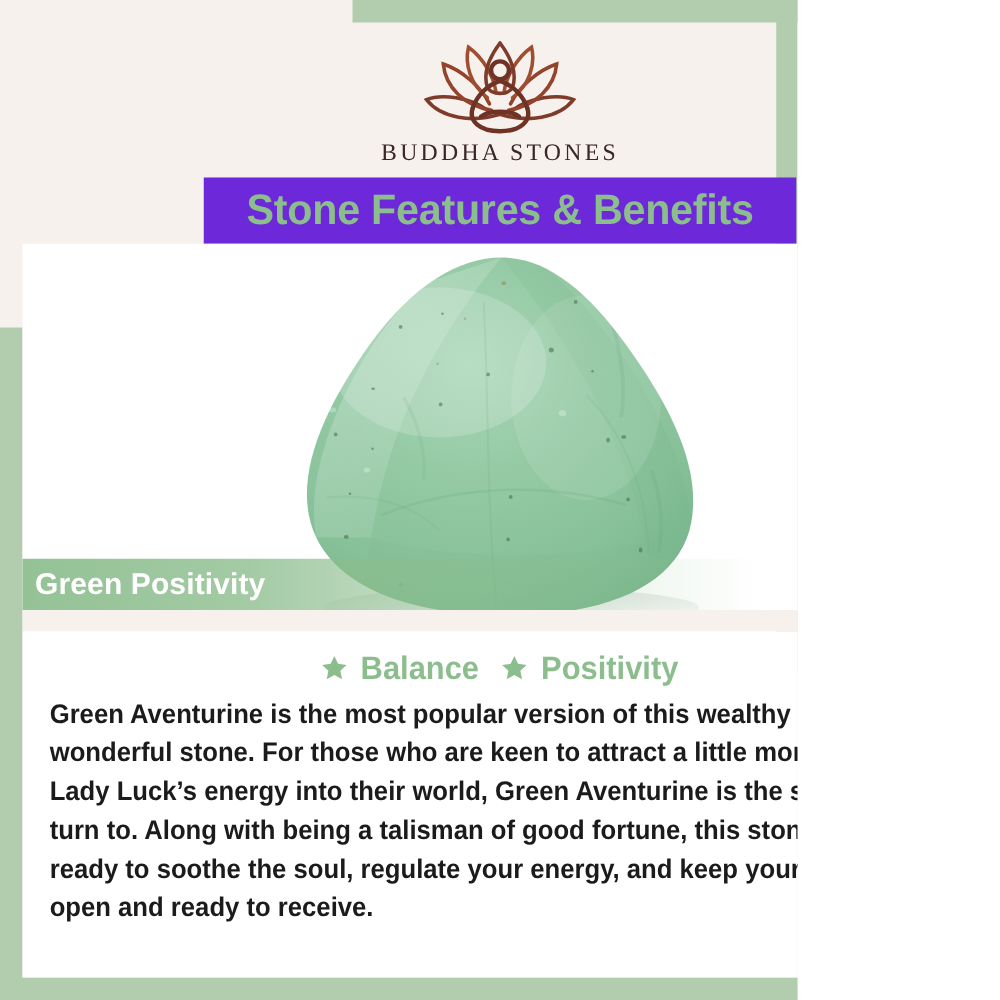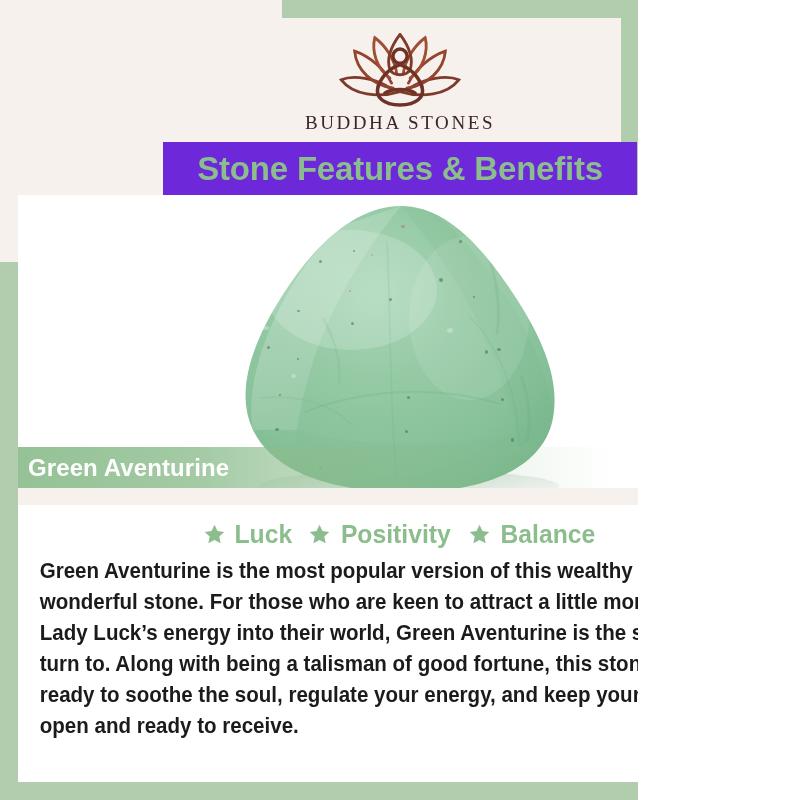--- a/index.html
+++ b/index.html
@@ -331,54 +331,46 @@
       <div class="speck" style="left:118px;top:268px;width:3px;height:3px;opacity:.4;background:#a07b4a;"></div>
       <div class="speck" style="left:170px;top:56px;width:2px;height:2px;opacity:.4;background:#a07b4a;"></div>
       <div class="speck" style="left:148px;top:92px;width:2px;height:2px;opacity:.45;background:#a07b4a;"></div>
       <div class="fleck" style="left:62px;top:128px;width:6px;height:4px;"></div>
       <div class="fleck" style="left:90px;top:176px;width:5px;height:4px;"></div>
       <div class="fleck" style="left:246px;top:130px;width:6px;height:5px;"></div>
     </div>
   </div>
 
   <div class="name-chip">
-    <span>Green Aventurine</span>
+    <span>Green Positivity</span>
   </div>
 
   <div class="separator"></div>
 
   <div class="content">
 
     <div class="benefits">
+
 
       <div class="benefit">
         <span class="star">
           <svg viewBox="0 0 24 24" width="23" height="23">
             <path fill="currentColor" d="M12 1.8l3.1 6.6 7.1.9-5.2 4.9 1.4 7-6.4-3.5-6.4 3.5 1.4-7L1.8 9.3l7.1-.9z"></path>
           </svg>
         </span>
-        <span class="benefit-label">Luck</span>
+        <span class="benefit-label">Balance</span>
       </div>
 
       <div class="benefit">
         <span class="star">
           <svg viewBox="0 0 24 24" width="23" height="23">
             <path fill="currentColor" d="M12 1.8l3.1 6.6 7.1.9-5.2 4.9 1.4 7-6.4-3.5-6.4 3.5 1.4-7L1.8 9.3l7.1-.9z"></path>
           </svg>
         </span>
         <span class="benefit-label">Positivity</span>
       </div>
 
-      <div class="benefit">
-        <span class="star">
-          <svg viewBox="0 0 24 24" width="23" height="23">
-            <path fill="currentColor" d="M12 1.8l3.1 6.6 7.1.9-5.2 4.9 1.4 7-6.4-3.5-6.4 3.5 1.4-7L1.8 9.3l7.1-.9z"></path>
-          </svg>
-        </span>
-        <span class="benefit-label">Balance</span>
-      </div>
-
     </div>
 
     <p class="body-copy">Green Aventurine is the most popular version of this wealthy and wonderful stone. For those who are keen to attract a little more of Lady Luck’s energy into their world, Green Aventurine is the stone to turn to. Along with being a talisman of good fortune, this stone is also ready to soothe the soul, regulate your energy, and keep your heart open and ready to receive.</p>
   </div>
 
 </div>
 
 </body></html>

